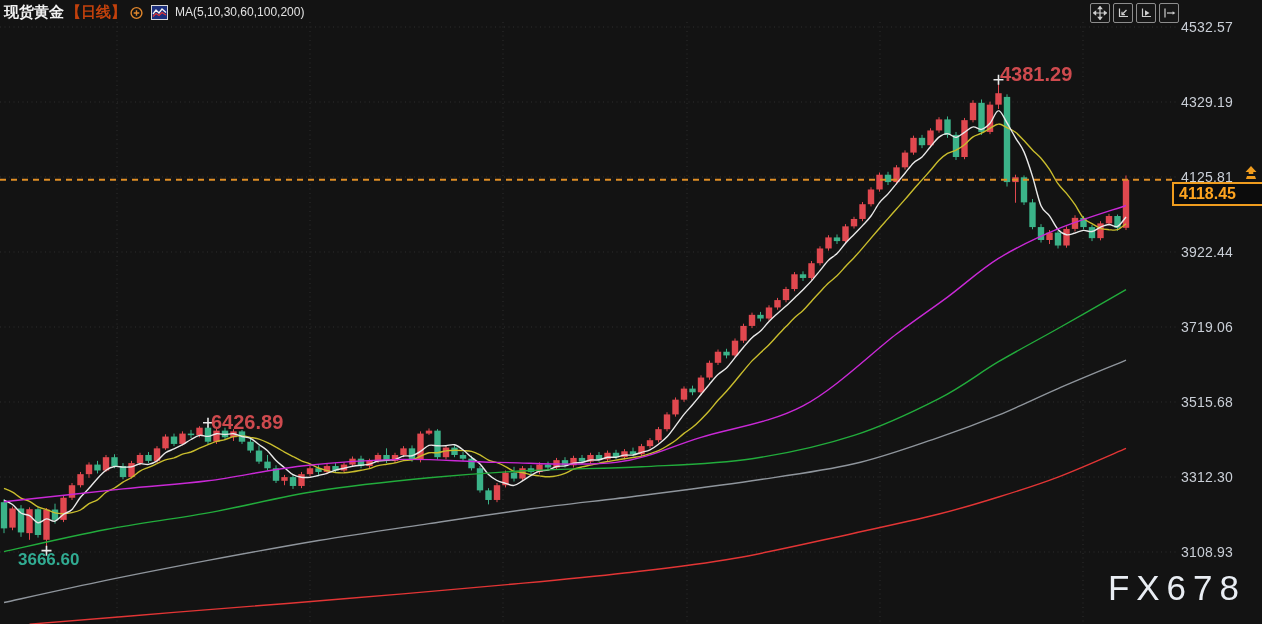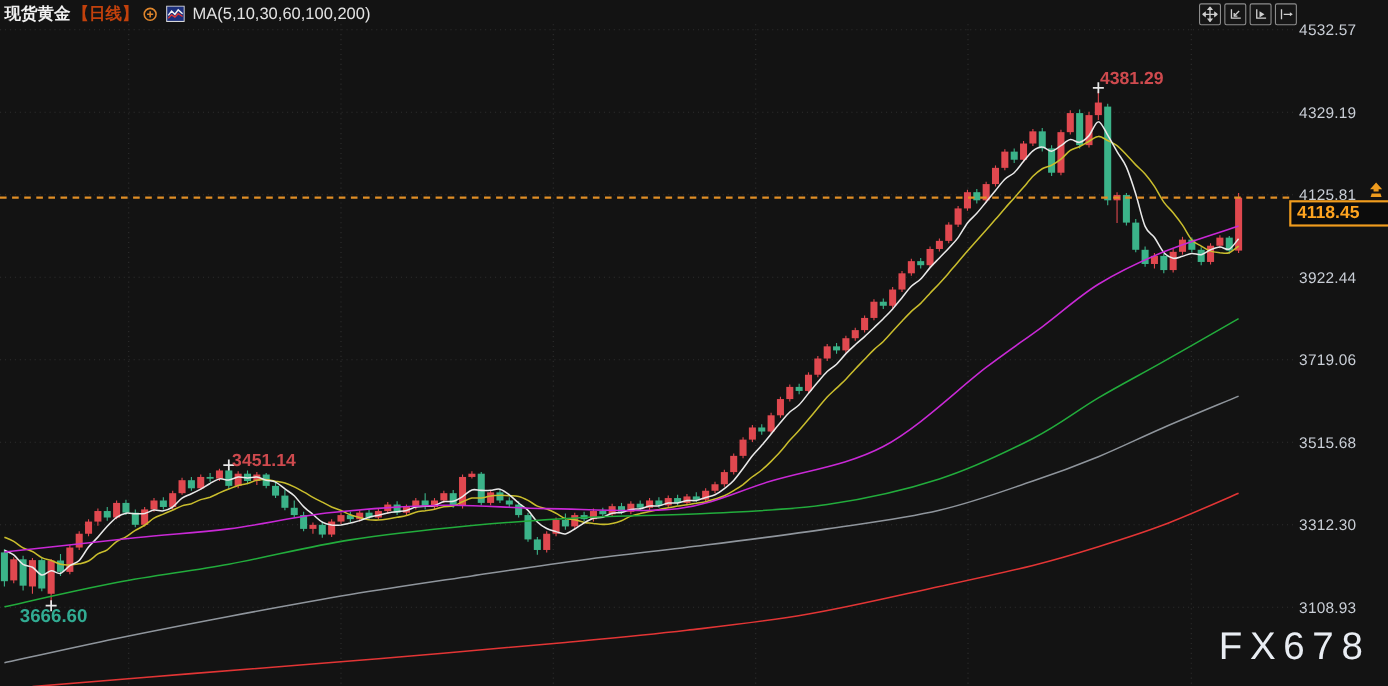--- a/index.html
+++ b/index.html
@@ -10,33 +10,33 @@
   }
   #chartSvg{position:absolute;left:0;top:0;z-index:1;}
   .hdr{
     position:absolute;left:0;top:0;width:1262px;height:24px;z-index:3;
     display:flex;align-items:center;white-space:nowrap;
   }
   .hdr .sym{color:#f0f0f0;font-weight:bold;font-size:15px;margin-left:4px;}
   .hdr .per{color:#c2410c;font-weight:bold;font-size:15px;margin-left:2px;}
   .hdr .plus-ic{margin-left:3px;display:inline-flex;}
   .hdr .ct-ic{margin-left:7px;display:inline-flex;}
-  .hdr .magrp{color:#e2e2e2;font-size:15px;margin-left:7px;}
+  .hdr .magrp{color:#e2e2e2;font-size:12px;margin-left:7px;}
   #ma-legend{display:flex;}
   #ma-legend span{font-size:14px;margin-left:11px;}
   .toolbar{position:absolute;right:83px;top:3px;display:flex;z-index:4;}
   .tbtn{
     width:18px;height:18px;border:1px solid #8d8d8d;border-radius:2px;
     margin-left:3px;background:#161616;display:flex;align-items:center;justify-content:center;
   }
   .axis-label{
     position:absolute;left:1181px;z-index:2;color:#c9ced6;font-size:14px;
     letter-spacing:0.2px;
   }
-  .ann{position:absolute;z-index:2;font-size:16px;font-weight:bold;}
+  .ann{position:absolute;z-index:2;font-size:20px;font-weight:bold;}
   #ann-high{left:1000px;top:63px;color:#ce4a4e;}
   #ann-midhigh{left:211px;top:411px;color:#ce4a4e;}
   #ann-low{left:18px;top:550px;color:#31ab92;font-size:17px;}
   #price-tag{
     position:absolute;left:1172px;top:182px;width:86px;height:20px;z-index:4;
     border:2px solid #ef9c1e;background:#0c0c0c;color:#ffa41f;
     font-size:16px;font-weight:bold;line-height:20px;padding-left:5px;box-sizing:content-box;
   }
   #price-arrow{position:absolute;left:1244px;top:165px;z-index:4;display:flex;}
   #watermark{
@@ -401,21 +401,21 @@
       <div class="axis-label" style="top: 94px;">4329.19</div>
       <div class="axis-label" style="top: 169px;">4125.81</div>
       <div class="axis-label" style="top: 243.996px;">3922.44</div>
       <div class="axis-label" style="top: 318.996px;">3719.06</div>
       <div class="axis-label" style="top: 393.996px;">3515.68</div>
       <div class="axis-label" style="top: 468.996px;">3312.30</div>
       <div class="axis-label" style="top: 543.993px;">3108.93</div>
     </div>
 
   <div class="ann" id="ann-high">4381.29</div>
-  <div class="ann" id="ann-midhigh">3451.14</div>
+  <div class="ann" id="ann-midhigh">6426.89</div>
   <div class="ann" id="ann-low">3666.60</div>
 
   <div id="price-tag">4118.45</div>
   <span id="price-arrow">
     <svg width="14" height="15" viewBox="0 0 14 15">
       <path d="M7 1 L12.5 7 H9.3 V9 H4.7 V7 H1.5 Z" fill="#ef9c1e"></path>
       <path d="M3 11 H11 L12 14 H2 Z" fill="#ef9c1e"></path>
     </svg>
   </span>
 

